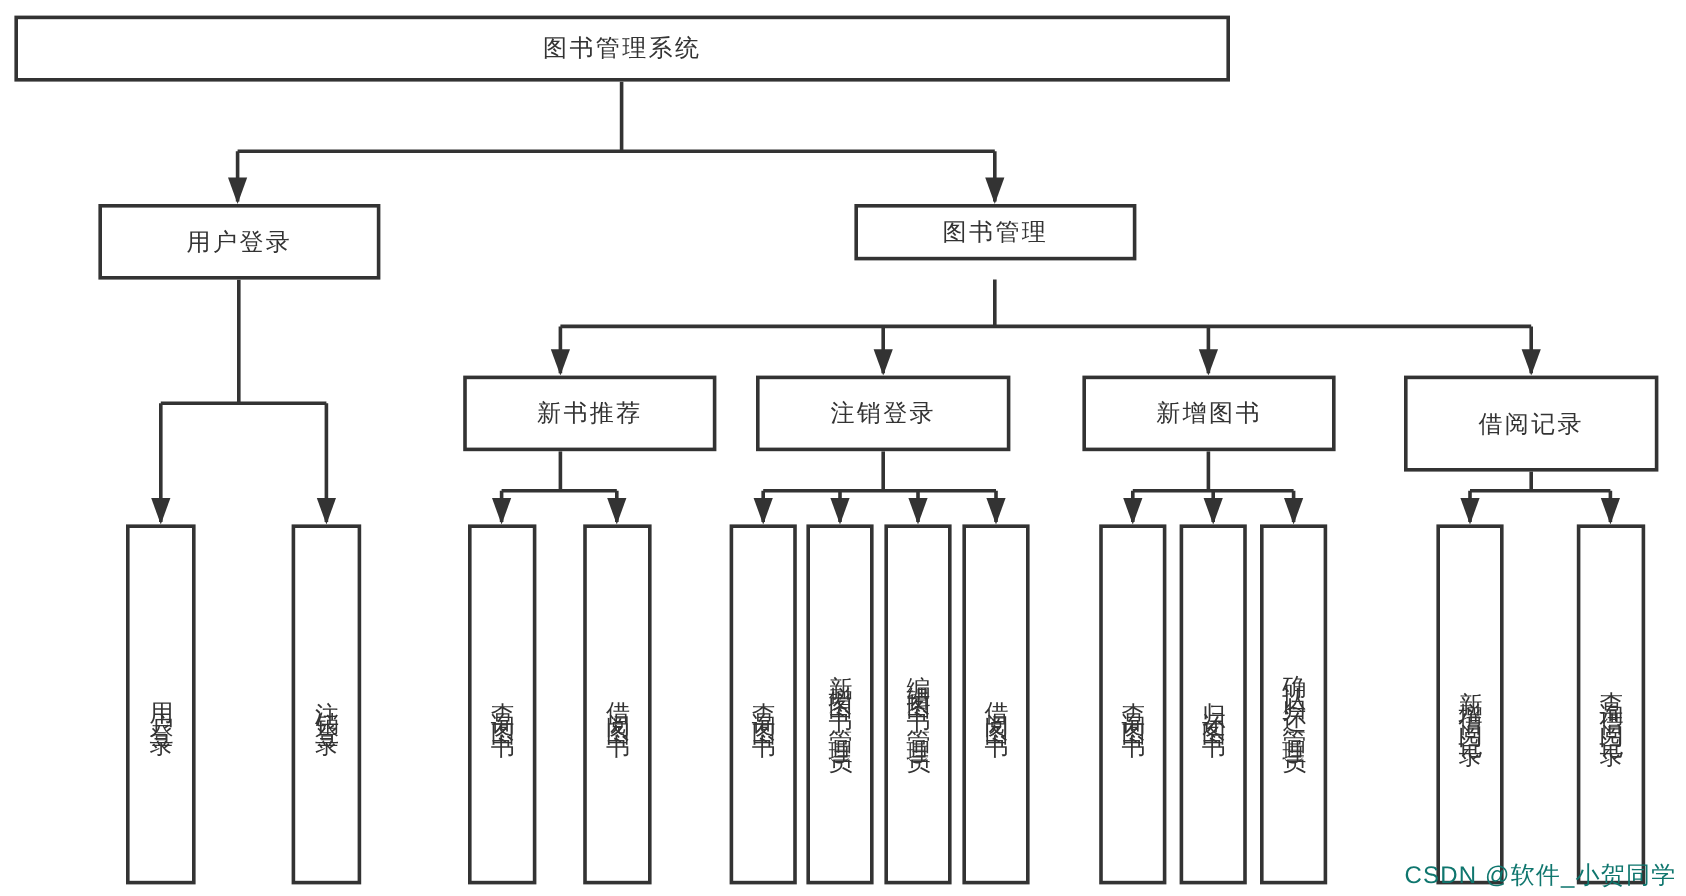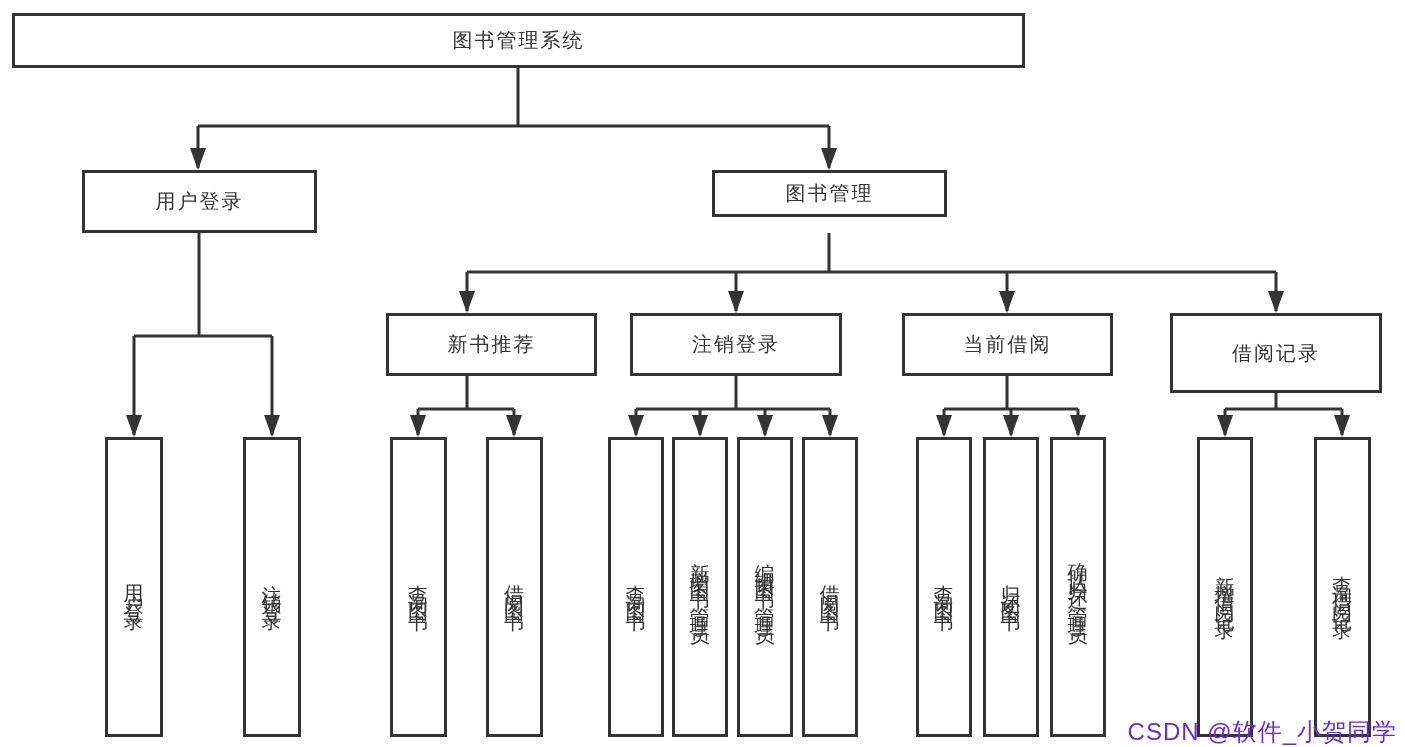--- a/index.html
+++ b/index.html
@@ -54,22 +54,22 @@
     font-size: 20px;
     line-height: 1;
     letter-spacing: 9px;
     color: #333333;
     white-space: nowrap;
   }
   .watermark {
     position: absolute;
     right: 8px;
     top: 716px;
-    font-size: 24px;
-    color: #6d28d9;
+    font-size: 20px;
+    color: #0f766e;
     letter-spacing: 1px;
     z-index: 3;
     white-space: nowrap;
   }
 </style>
 </head>
 <body>
 
 <div id="canvas">
 
@@ -121,21 +121,21 @@
     <span class="hlabel">图书管理</span>
   </div>
 
   <div class="node" style="left:362px; top:313px; width:211px; height:63px;margin-left:24px;">
     <span class="hlabel">新书推荐</span>
   </div>
   <div class="node" style="left:630px; top:313px; width:212px; height:63px;">
     <span class="hlabel">注销登录</span>
   </div>
   <div class="node" style="left:902px; top:313px; width:211px; height:63px;">
-    <span class="hlabel">当前借阅</span>
+    <span class="hlabel">新增图书</span>
   </div>
   <div class="node" style="left:1170px; top:313px; width:212px; height:80px;">
     <span class="hlabel">借阅记录</span>
   </div>
 
   <div class="node leaf" style="left:105px; top:437px; width:58px; height:300px;">
     <span class="vlabel">用户登录</span>
   </div>
   <div class="node leaf" style="left:243px; top:437px; width:58px; height:300px;">
     <span class="vlabel">注销登录</span>

